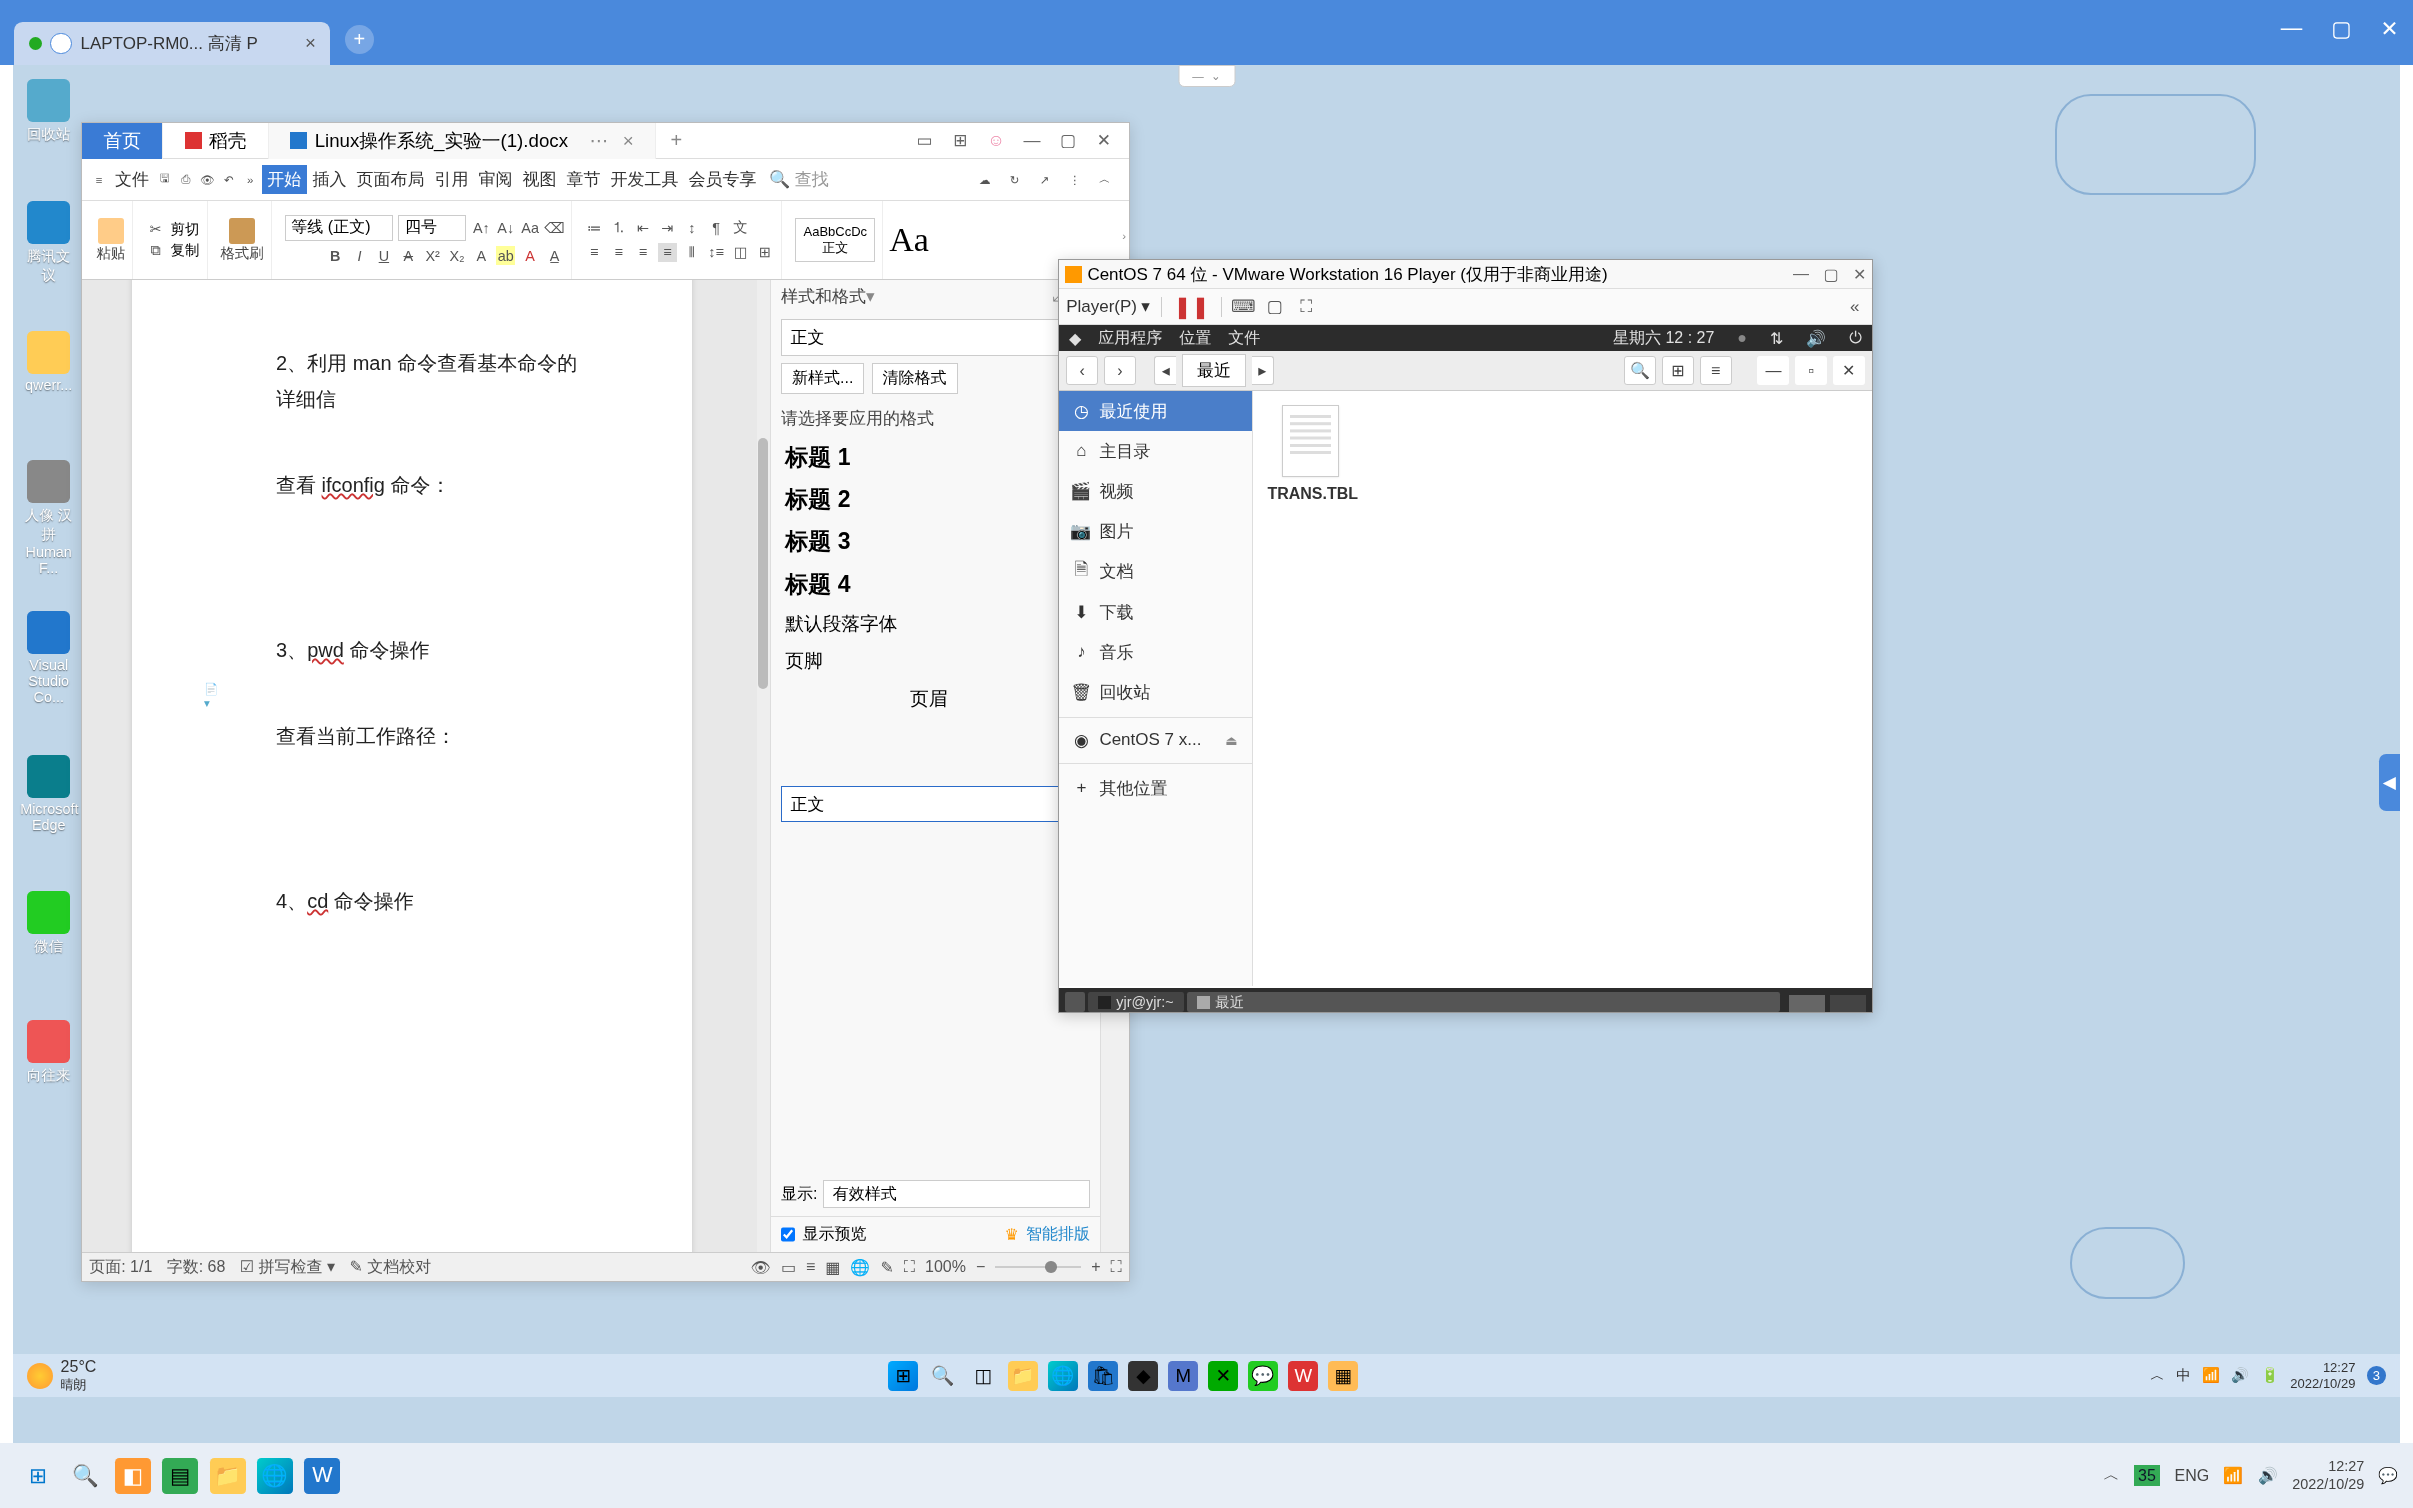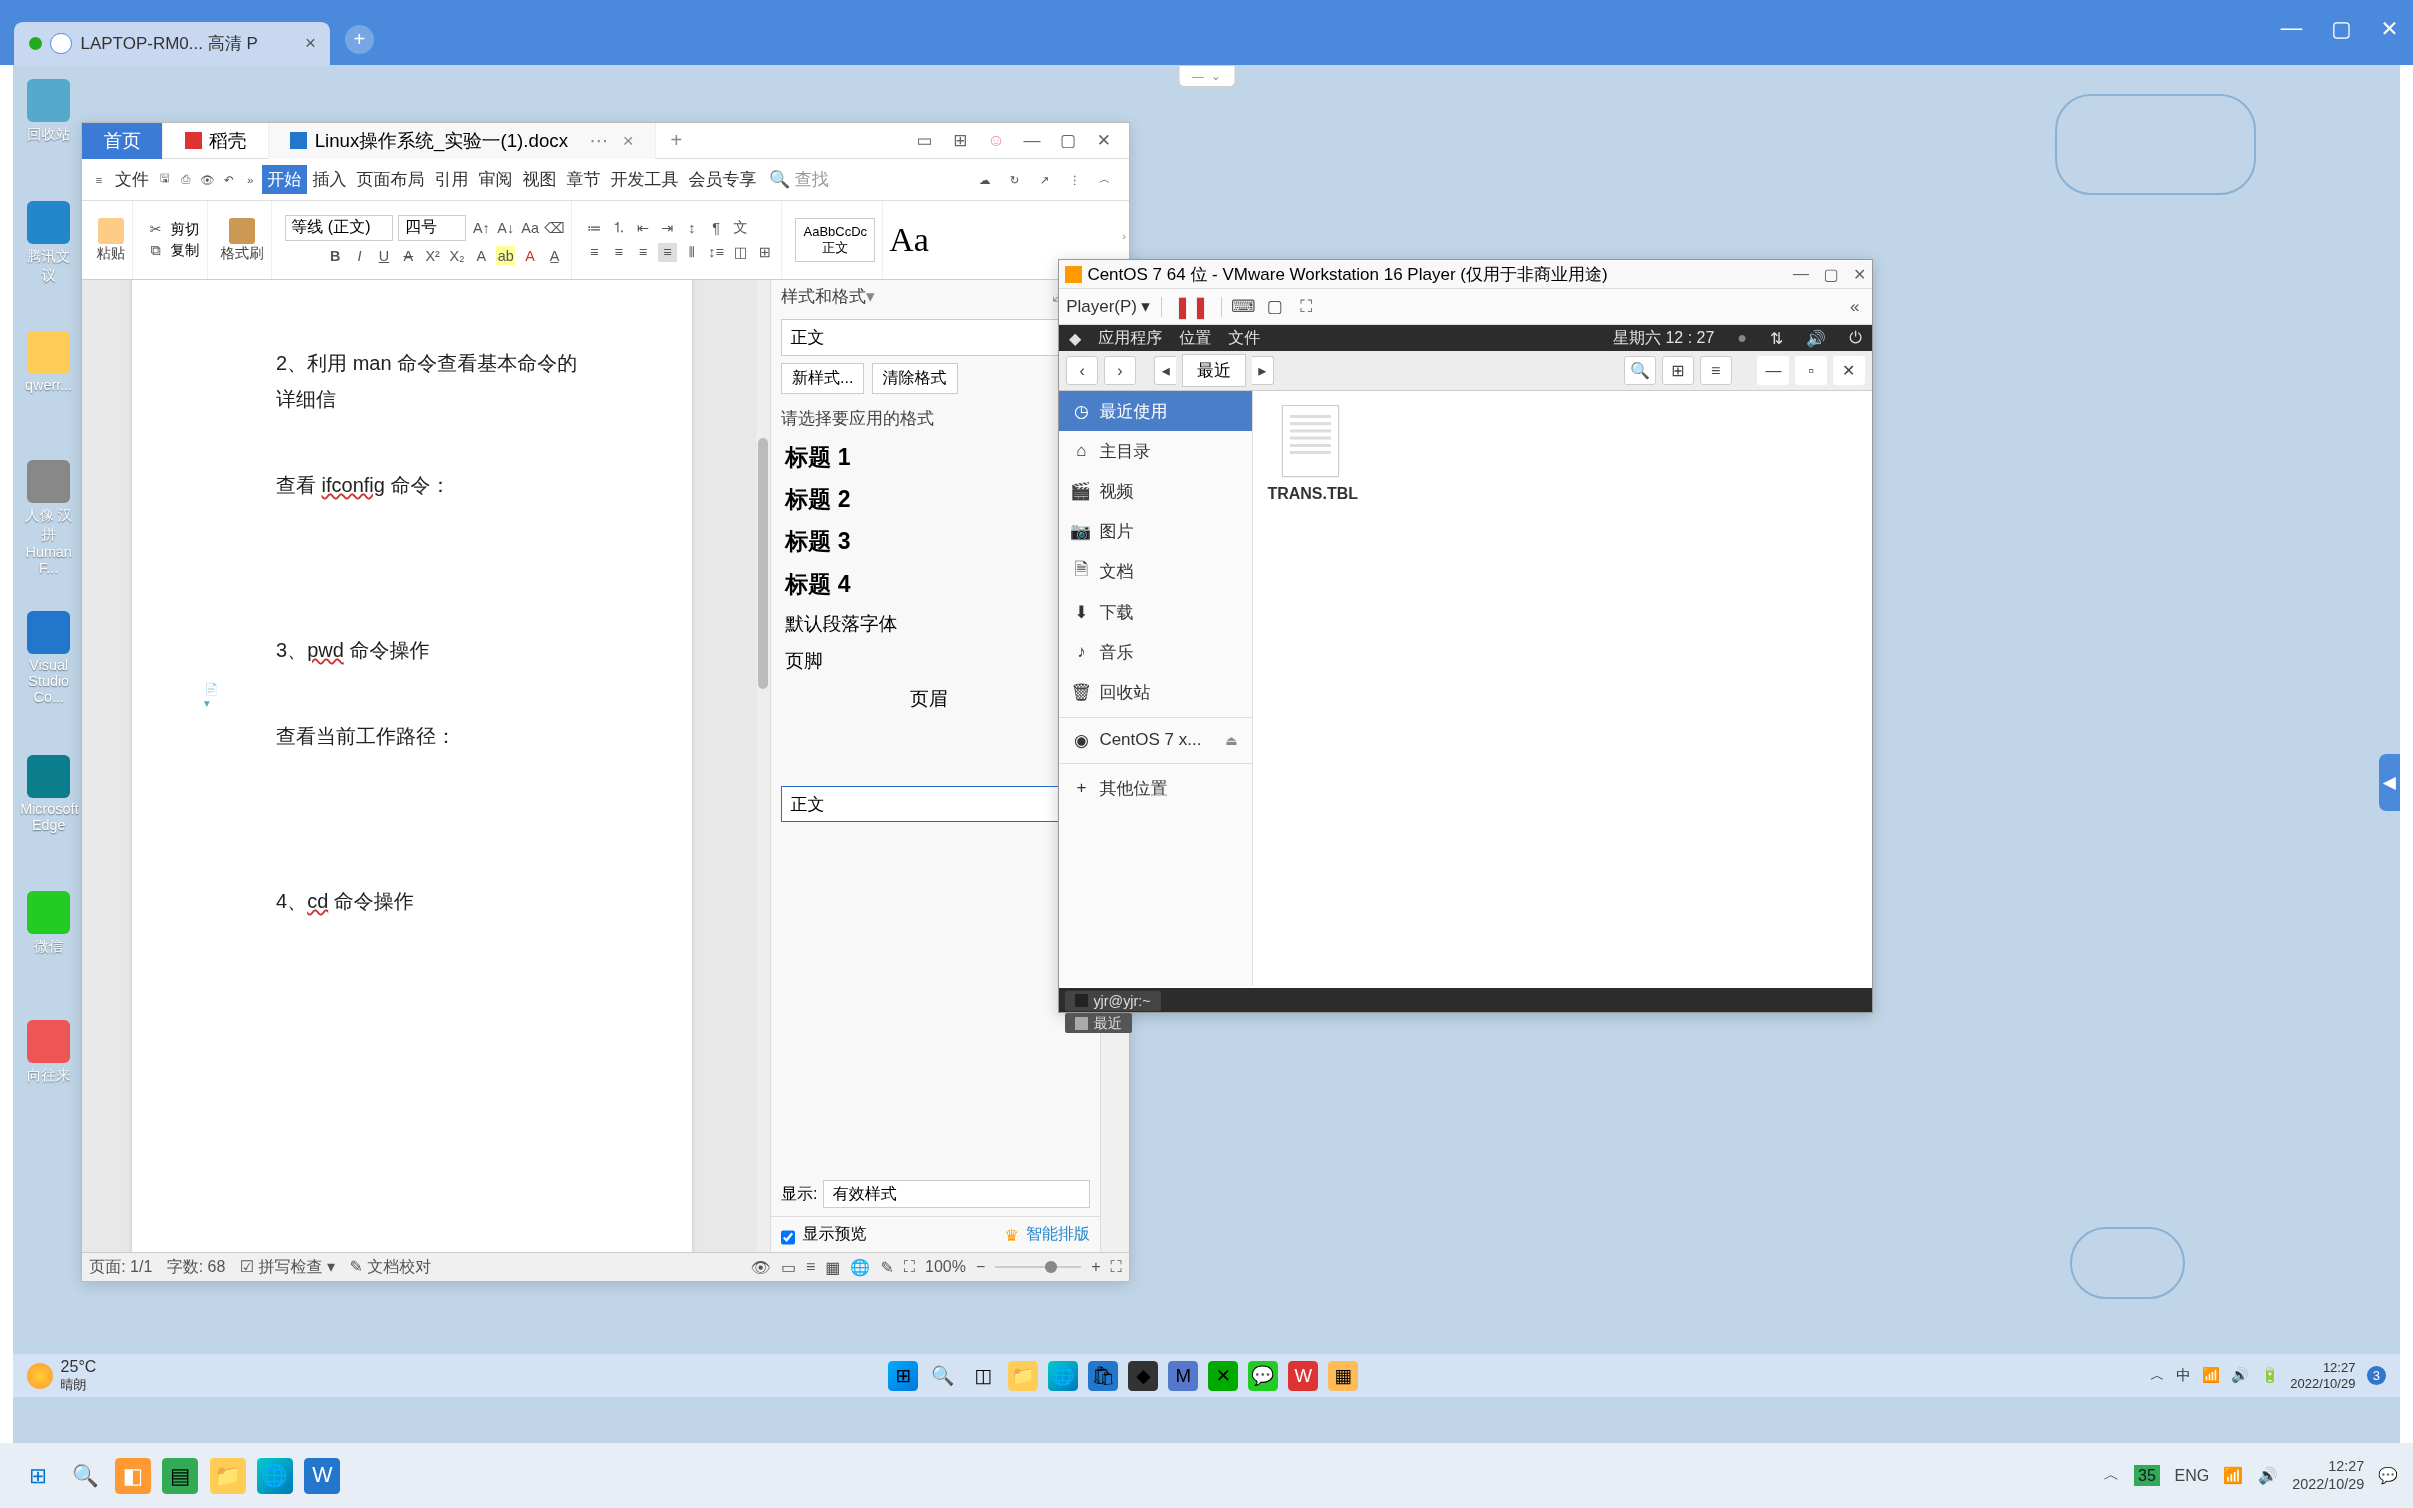--- a/index.html
+++ b/index.html
@@ -64,21 +64,21 @@
 .style-combo { margin: 7.2px 10px; border: 0.7px solid #ccc; background: #fff; padding: 5.7px 8.6px; font-size: 17px; display: flex; align-items: center; }
 .style-combo .dd { margin-left: auto; color: #888; }
 .style-btns { display: flex; gap: 7.2px; padding: 0 10px 7.2px; }
 .style-btn { border: 0.7px solid #ccc; background: #fff; padding: 4.3px 10px; font-size: 16px; }
 .style-lbl { padding: 5.7px 10px; font-size: 17px; color: #444; }
 .style-list { flex: 1; padding: 0 10px; }
 .style-item { display: flex; align-items: center; padding: 5.7px 4.3px; font-size: 18.7px; }
 .style-item.h { font-weight: bold; font-size: 23px; }
 .style-item .ret { margin-left: auto; color: #888; font-size: 16px; }
 .style-input { margin: 7.2px 10px; border: 1.4px solid #2a6bc9; background: #fff; padding: 5.7px 8.6px; font-size: 17px; display: flex; align-items: center; }
-.style-footer { padding: 7.2px 10px; display: flex; align-items: flex-end; gap: 7.2px; font-size: 16px; border-top: 0.7px solid #ddd; }
+.style-footer { padding: 7.2px 10px; display: flex; align-items: center; gap: 7.2px; font-size: 16px; border-top: 0.7px solid #ddd; }
 .style-show { display: flex; align-items: center; gap: 5.7px; padding: 7.2px 10px; font-size: 16px; }
 
 .wps-status { position: absolute; bottom: 0; left: 0; right: 0; height: 29px; background: #f0f0f0; border-top: 0.7px solid #ccc; display: flex; align-items: center; padding: 0 7.2px; gap: 14.4px; font-size: 16px; color: #555; }
 .wps-status .r { margin-left: auto; display: flex; align-items: center; gap: 10px; }
 .zoom-slider { width: 86px; height: 2.9px; background: #ccc; position: relative; }
 .zoom-thumb { position: absolute; top: -4.3px; left: 50px; width: 11.5px; height: 11.5px; border-radius: 50%; background: #888; }
 
 
 .vm-window { position: absolute; top: 194px; left: 1045px; width: 815px; height: 754px; background: #fff; border: 0.7px solid #999; box-shadow: 0 2.9px 14.4px rgba(0,0,0,0.2); }
 .vm-title { height: 29px; background: #f8f8f8; display: flex; align-items: center; padding: 0 5.7px; font-size: 17px; border-bottom: 0.7px solid #ddd; }
@@ -105,21 +105,21 @@
 .gnome-side-item { display: flex; align-items: center; gap: 10px; padding: 8.6px 14.4px; font-size: 17px; color: #333; }
 .gnome-side-item.active { background: #4a7ec9; color: #fff; }
 .gnome-side-item .ico { width: 16px; height: 16px; display: flex; align-items: center; justify-content: center; }
 .gnome-side-item .eject { margin-left: auto; font-size: 13px; color: #888; }
 .gnome-content { flex: 1; background: #fff; padding: 14.4px; }
 .gnome-file { width: 86px; text-align: left; font-weight: bold; }
 .gnome-file-ico { width: 57px; height: 72px; background: #fff; border: 0.7px solid #ccc; margin: 0 auto 7.2px; box-shadow: 0 0.7px 2.2px rgba(0,0,0,0.1); position: relative; }
 .gnome-file-ico::before { content: ""; position: absolute; top: 8.6px; left: 7.2px; right: 7.2px; height: 2.9px; background: #ddd; box-shadow: 0 7.2px 0 #ddd, 0 14.4px 0 #ddd, 0 21.5px 0 #ddd, 0 29px 0 #ddd, 0 36px 0 #ddd; }
 .gnome-file-lbl { font-size: 16px; color: #333; }
 
-.gnome-taskbar { position: absolute; bottom: 0; left: 0; right: 0; height: 24.4px; background: #2c2c2c; display: flex; align-items: flex-start; padding: 0 5.7px; gap: 2.9px; flex-direction: column; }
+.gnome-taskbar { position: absolute; bottom: 0; left: 0; right: 0; height: 24.4px; background: #2c2c2c; display: flex; align-items: flex-end; padding: 0 5.7px; gap: 2.9px; }
 .gnome-task { padding: 2.9px 10px; background: #444; color: #ddd; font-size: 14.4px; border-radius: 2.2px; display: flex; align-items: center; gap: 5.7px; height: 20px; }
 .gnome-task.active { background: #555; }
 .gnome-task-ico { width: 13px; height: 13px; background: #888; }
 
 
 .inner-win-taskbar { position: absolute; bottom: 46px; left: 0; right: 0; height: 43px; background: rgba(220,232,248,0.7); backdrop-filter: blur(2.9px); display: flex; align-items: center; padding: 0 14.4px; }
 .inner-weather { display: flex; align-items: center; gap: 7.2px; font-size: 16px; color: #333; }
 .inner-tb-center { margin: 0 auto; display: flex; gap: 10px; }
 .inner-tb-ico { width: 30px; height: 30px; border-radius: 4.3px; display: flex; align-items: center; justify-content: center; font-size: 18.7px; }
 .inner-tb-right { display: flex; align-items: center; gap: 11.5px; font-size: 14.4px; color: #333; }

